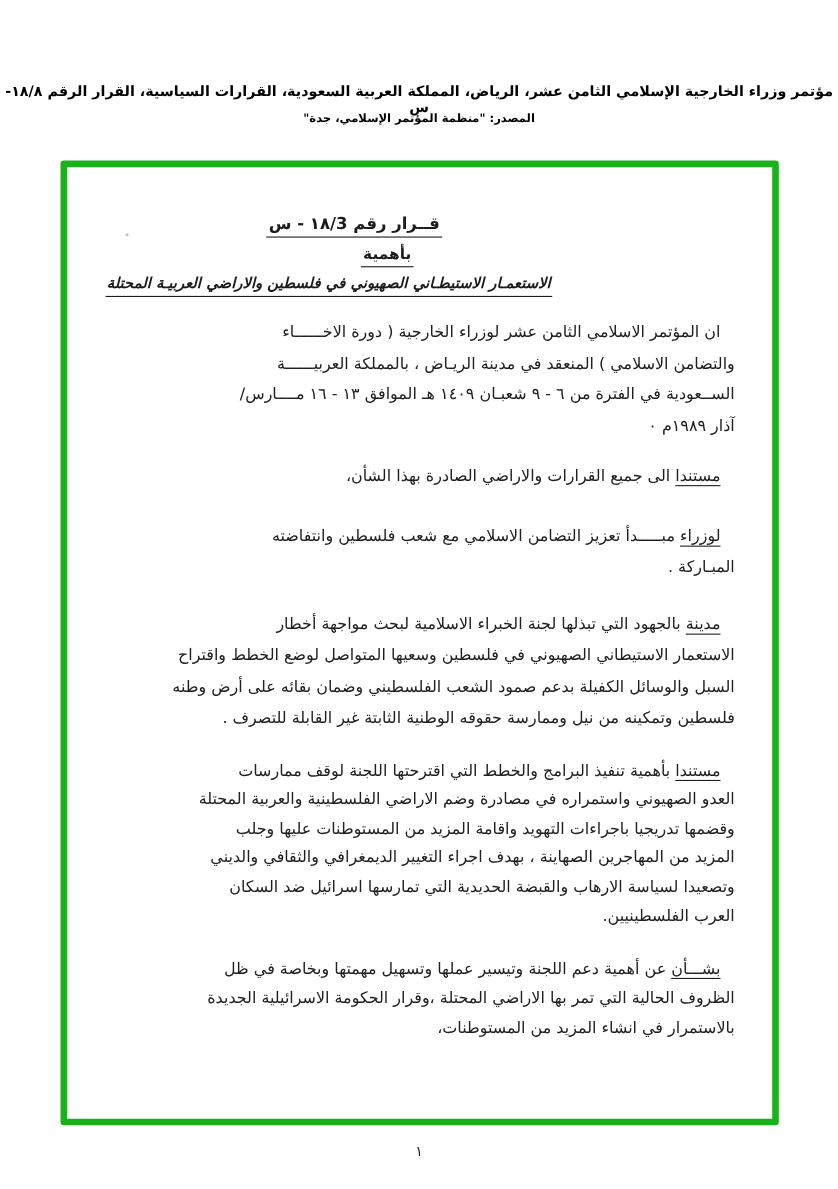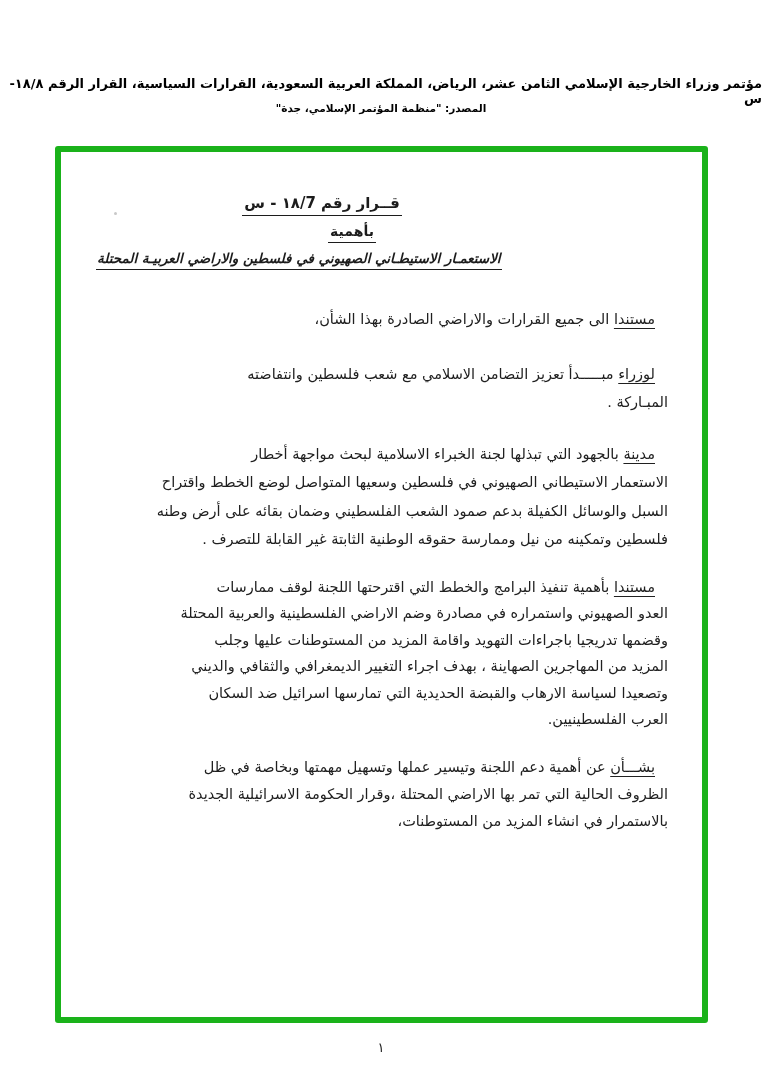--- a/index.html
+++ b/index.html
@@ -1,21 +1,21 @@
 <!DOCTYPE html>
 <html lang="ar"><head>
 <meta charset="utf-8">
 <style>
   html,body{margin:0;padding:0;}
   body{
     width:762px;height:1081px;position:relative;background:#ffffff;
     font-family:"DejaVu Sans", sans-serif;color:#111;overflow:hidden;
   }
   .hdr-line{
-    position:absolute;top:76px;left:0;right:0;direction:rtl;
+    position:absolute;top:76px;left:0;right:0;text-align:center;direction:rtl;
     font-size:13px;font-weight:bold;color:#000;letter-spacing:0;
   }
   .src-line{
     position:absolute;top:102px;left:0;right:0;text-align:center;direction:rtl;
     font-size:10.5px;font-weight:bold;color:#000;
   }
   .frame{
     position:absolute;left:55px;top:146px;width:653px;height:877px;
     box-sizing:border-box;border:6px solid #1ab21a;border-radius:3px;background:transparent;
   }
@@ -55,27 +55,31 @@
 </style>
 </head>
 <body>
 
 <div class="hdr-line">مؤتمر وزراء الخارجية الإسلامي الثامن عشر، الرياض، المملكة العربية السعودية، القرارات السياسية، القرار الرقم ١٨/٨-س</div>
 <div class="src-line">المصدر:  "منظمة المؤتمر الإسلامي، جدة"</div>
 
 <div class="frame" style="border-color: rgb(26, 178, 26);"></div>
 <div class="speck"></div>
 
-<div class="doc-title"><span class="ul">قــرار رقم ١٨/7 - س</span></div>
+<div class="doc-title"><span class="ul">قــرار رقم ١٨/3 - س</span></div>
 
 <div class="subject-label"><span class="ul">بأهمية</span></div>
 
 <div class="subject-line"><span class="ul">الاستعمـار الاستيطـاني الصهيوني في فلسطين والاراضي العربيـة المحتلة</span></div>
 
 <div class="body-text">
+  <p class="p1"><span class="lead"></span><span>ان المؤتمر الاسلامي الثامن عشر لوزراء الخارجية ( دورة الاخــــــاء
+والتضامن الاسلامي ) المنعقد في مدينة الريـاض ، بالمملكة العربيــــــة
+الســعودية في الفترة من ٦ - ٩ شعبـان ١٤٠٩ هـ الموافق ١٣ - ١٦ مــــارس/
+آذار ١٩٨٩م ٠</span></p>
   <p class="p3"><span class="lead">مستندا</span><span> الى جميع القرارات والاراضي الصادرة بهذا الشأن،</span></p>
   <p class="p4"><span class="lead">لوزراء</span><span> مبـــــدأ تعزيز التضامن الاسلامي مع شعب فلسطين وانتفاضته
 المبـاركة .</span></p>
   <p class="p5"><span class="lead">مدينة</span><span> بالجهود التي تبذلها لجنة الخبراء الاسلامية لبحث مواجهة أخطار
 الاستعمار الاستيطاني الصهيوني في فلسطين وسعيها المتواصل لوضع الخطط واقتراح
 السبل والوسائل الكفيلة بدعم صمود الشعب الفلسطيني وضمان بقائه على أرض وطنه
 فلسطين وتمكينه من نيل وممارسة حقوقه الوطنية الثابتة غير القابلة للتصرف .</span></p>
   <p class="p6"><span class="lead">مستندا</span><span> بأهمية تنفيذ البرامج والخطط التي اقترحتها اللجنة لوقف ممارسات
 العدو الصهيوني واستمراره في مصادرة وضم الاراضي الفلسطينية والعربية المحتلة
 وقضمها تدريجيا باجراءات التهويد واقامة المزيد من المستوطنات عليها وجلب

